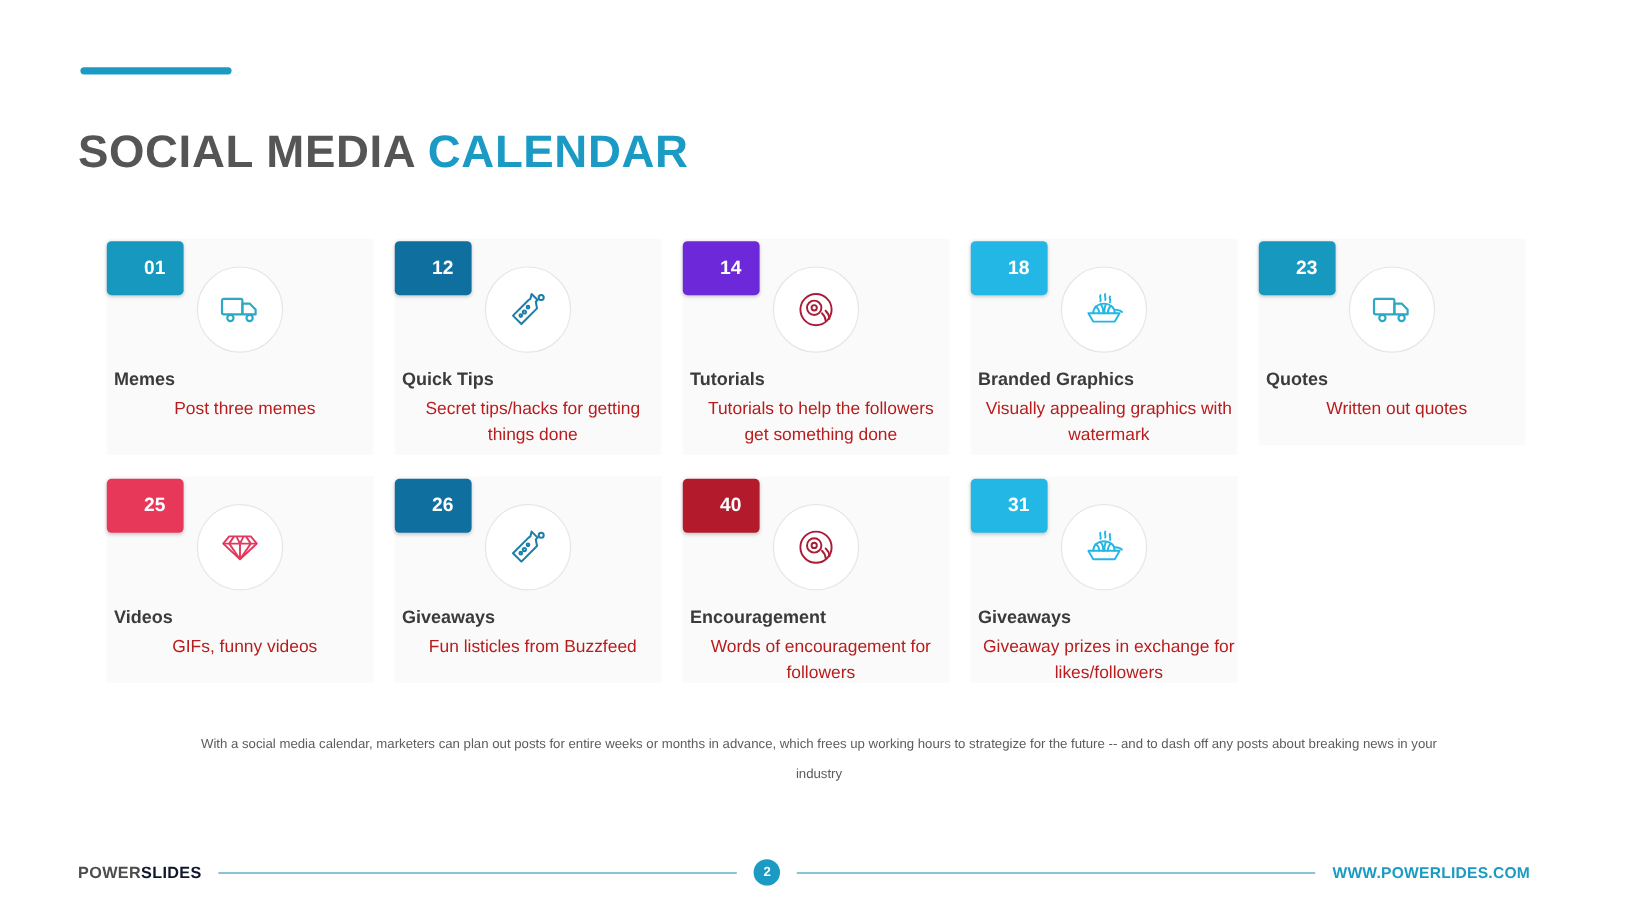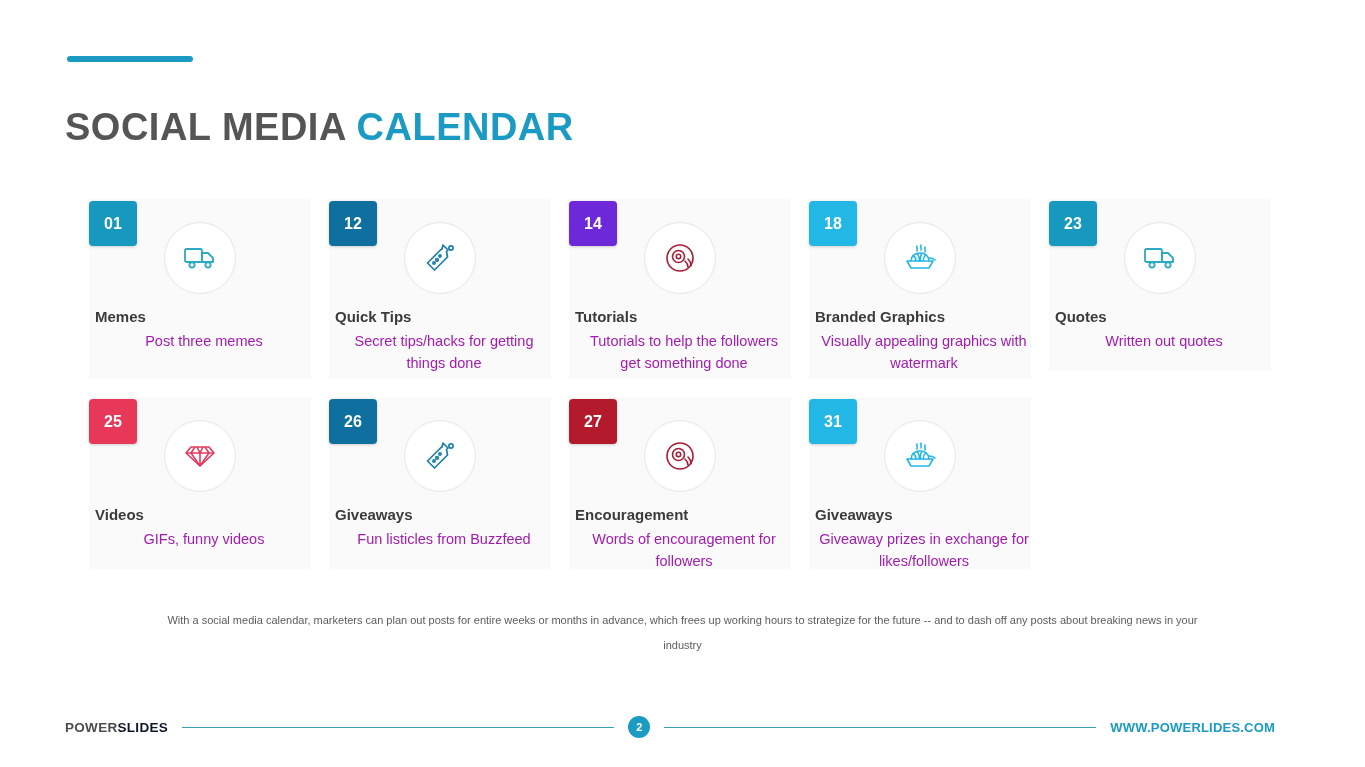--- a/index.html
+++ b/index.html
@@ -65,20 +65,21 @@
     height: 45px;
     border-radius: 4px;
     color: #ffffff;
     font-size: 16px;
     font-weight: bold;
     display: flex;
     align-items: center;
     justify-content: center;
     box-shadow: 0 1px 3px rgba(0,0,0,0.18);
     z-index: 3;
+    padding-left: 16px;
   }
 
   .icon-circle {
     position: absolute;
     left: 50%;
     top: 23px;
     transform: translateX(-50%);
     width: 70px;
     height: 70px;
     border-radius: 50%;
@@ -101,21 +102,21 @@
     color: #3b3b3b;
     line-height: 19px;
   }
   .card-desc {
     position: absolute;
     left: 10px;
     right: 2px;
     top: 131px;
     text-align: center;
     font-size: 14.5px;
-    color: #a21caf;
+    color: #b91c1c;
     line-height: 22px;
   }
   
   .card.overlap .card-desc { top: 127px; }
 
   
   .caption {
     position: absolute;
     left: 165px;
     top: 608px;
@@ -276,21 +277,21 @@
           <circle cx="16" cy="14" r="1.1"></circle>
           <circle cx="10" cy="21" r="1.1"></circle>
         <circle cx="27" cy="6" r="2.1"></circle>
       </svg>
     </div>
     <div class="card-title">Giveaways</div>
     <div class="card-desc">Fun listicles from Buzzfeed</div>
   </div>
 
   <div class="card row2">
-    <div class="badge" style="background:#b31b2c">27</div>
+    <div class="badge" style="background:#b31b2c">40</div>
     <div class="icon-circle">
       <svg width="32" height="32" viewBox="0 0 32 32" fill="none" stroke="#a81d35" stroke-width="1.6" stroke-linecap="round">
         <circle cx="16" cy="16" r="13"></circle>
         <circle cx="14.5" cy="14.5" r="6"></circle>
         <circle cx="14.5" cy="14.5" r="2.2"></circle>
         <path d="M21 19c2 2 3 4 3 6M24 17c2 2 3.2 4.3 3.2 6.6"></path>
       </svg>
     </div>
     <div class="card-title">Encouragement</div>
     <div class="card-desc">Words of encouragement for followers</div>

